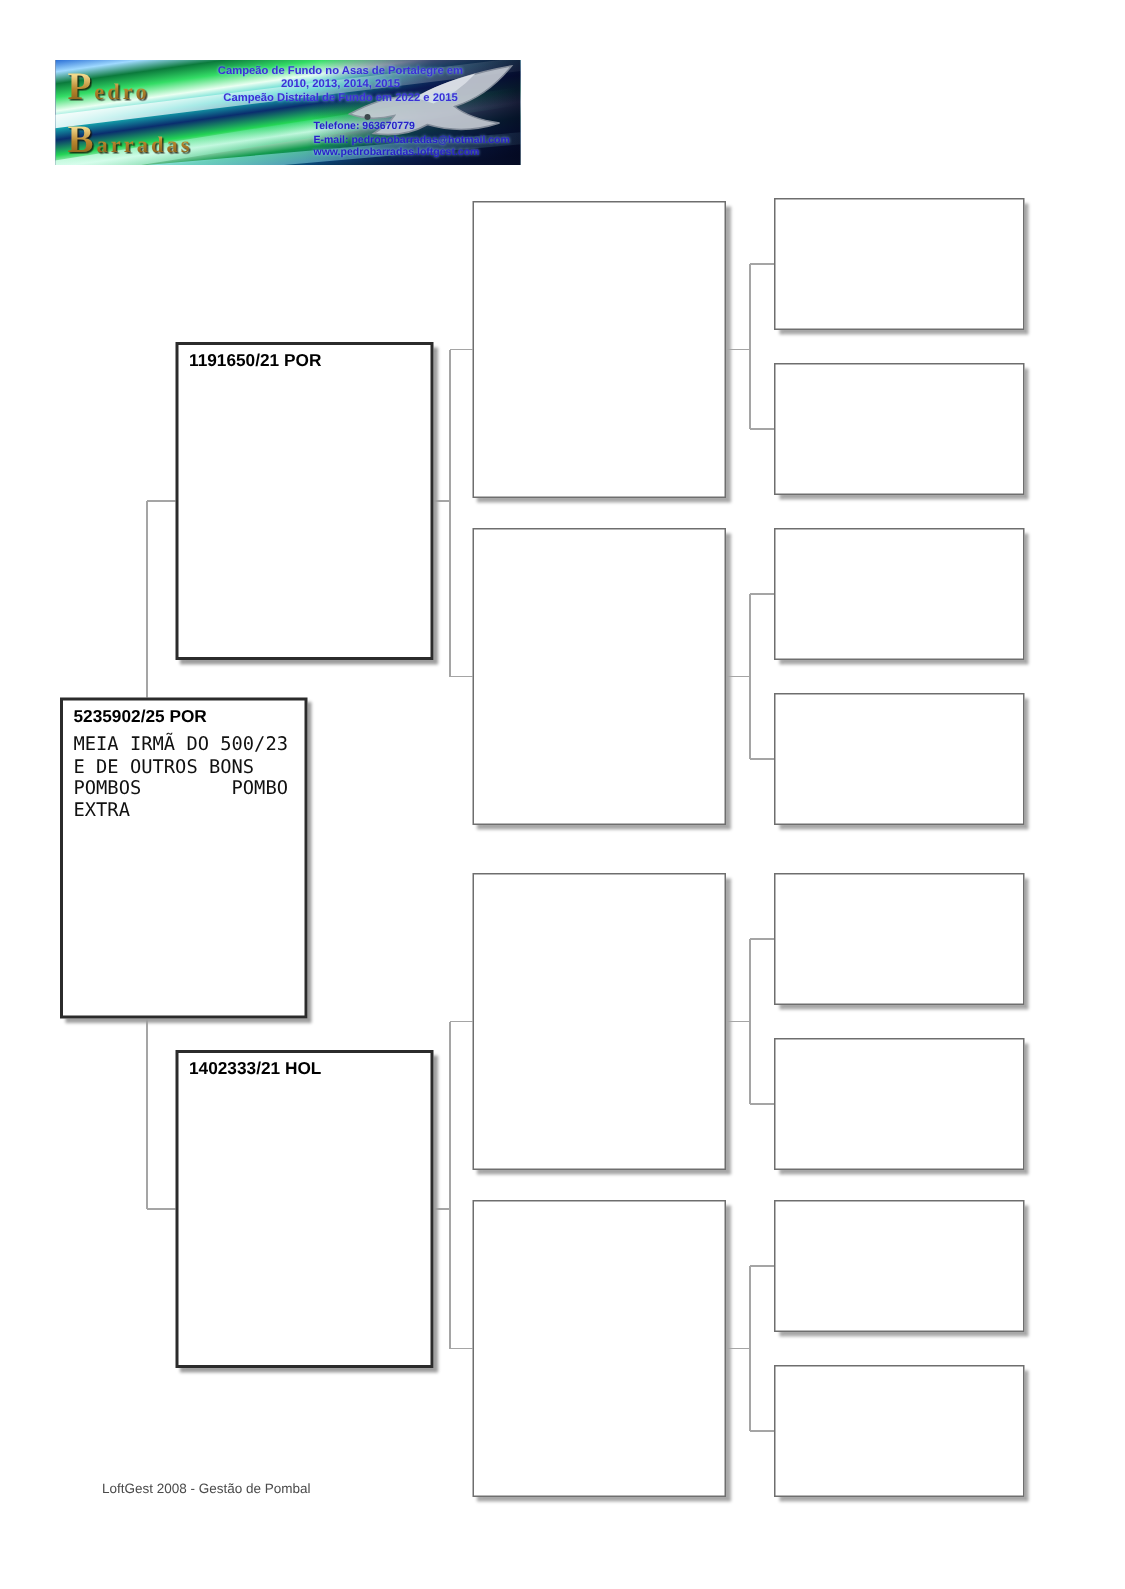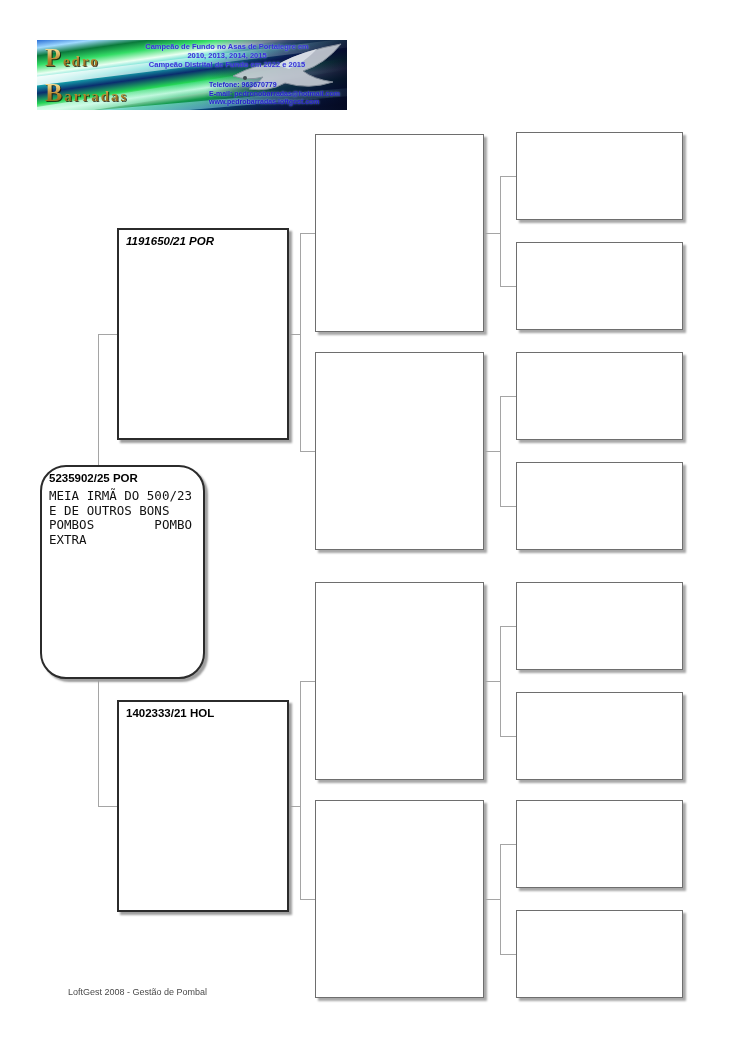--- a/index.html
+++ b/index.html
@@ -149,29 +149,29 @@
     <path fill="none" stroke="#a5a5a5" stroke-width="1" shape-rendering="crispEdges" d="
       M98,334 H117 M98,334 V465 M98,679 V806 M98,806 H117
       M289,334 H300 M300,233 V451 M300,233 H315 M300,451 H315
       M289,806 H300 M300,681 V899 M300,681 H315 M300,899 H315
       M484,233 H500 M500,176 V286 M500,176 H516 M500,286 H516
       M484,451 H500 M500,396 V506 M500,396 H516 M500,506 H516
       M484,681 H500 M500,626 V736 M500,626 H516 M500,736 H516
       M484,899 H500 M500,844 V954 M500,844 H516 M500,954 H516"></path>
   </svg>
 
-  <div class="bird-box" style="left:40px; top:465px; width:165px; height:214px;border-radius:26px;">
+  <div class="bird-box" style="left:40px; top:465px; width:165px; height:214px;">
     <div class="ring">5235902/25 POR</div>
     <div class="notes">MEIA IRMÃ DO 500/23
 E DE OUTROS BONS
 POMBOS        POMBO
 EXTRA</div>
   </div>
 
-  <div class="bird-box" style="left:117px; top:228px; width:172px; height:212px;font-style:italic;">
+  <div class="bird-box" style="left:117px; top:228px; width:172px; height:212px;">
     <div class="ring">1191650/21 POR</div>
   </div>
   <div class="bird-box" style="left:117px; top:700px; width:172px; height:212px;">
     <div class="ring">1402333/21 HOL</div>
   </div>
 
   <div class="abox g3" style="top:134px;"></div>
   <div class="abox g3" style="top:352px;"></div>
   <div class="abox g3" style="top:582px;"></div>
   <div class="abox g3" style="top:800px;"></div>

